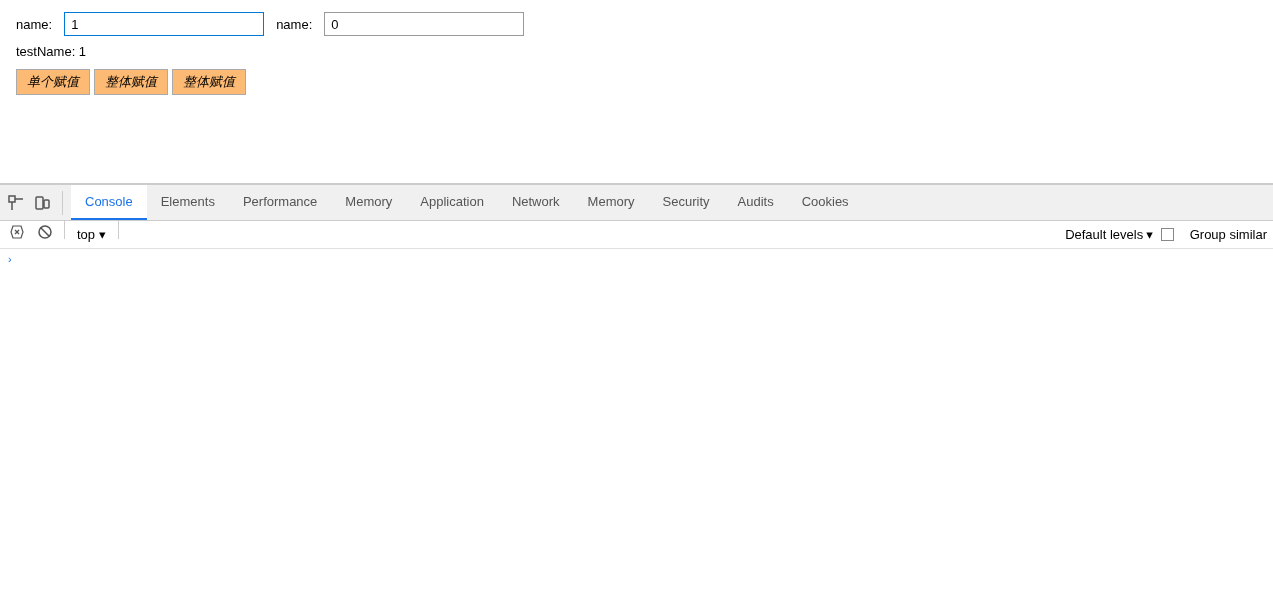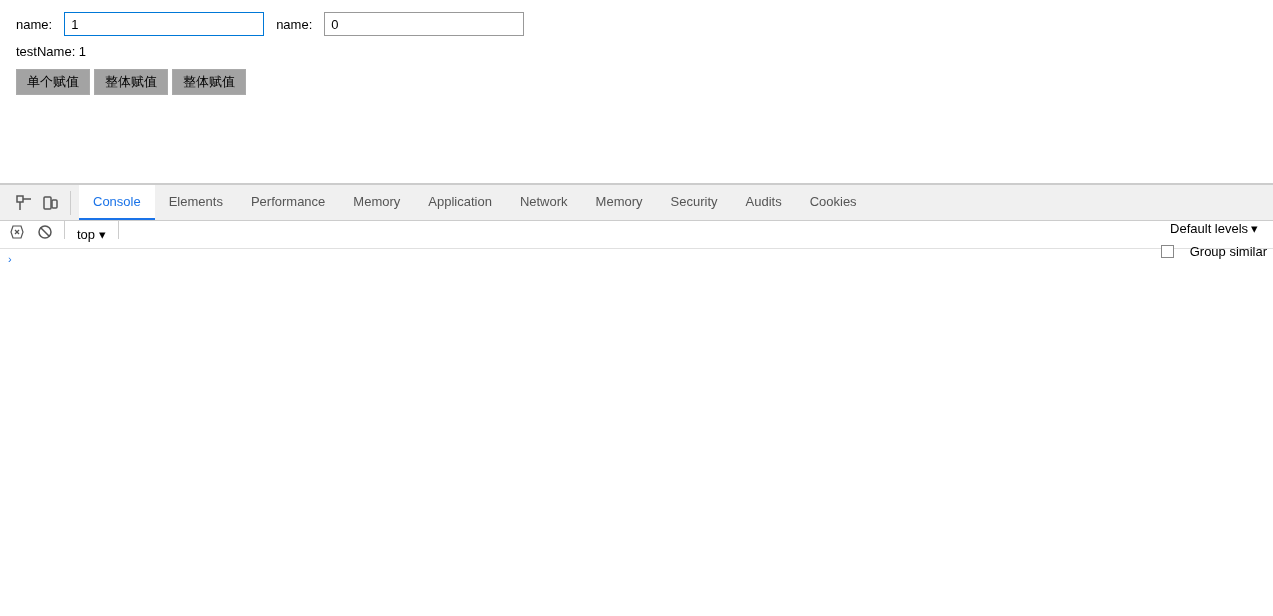--- a/index.html
+++ b/index.html
@@ -51,40 +51,41 @@
 
     .button-row {
       display: flex;
       gap: 4px;
       margin-top: 10px;
     }
 
     .action-btn {
       padding: 3px 10px;
       font-size: 13px;
-      background: #a3a3a3;
+      background: #fdba74;
       border: 1px solid #aaa;
       cursor: pointer;
       color: #000;
+      font-style: italic;
     }
 
     
     .devtools-panel {
       background: #f0f0f0;
       border-top: 1px solid #ccc;
     }
 
     
     .tabs-bar {
       display: flex;
       align-items: center;
       background: #f0f0f0;
       border-bottom: 1px solid #ccc;
       height: 36px;
-      padding-left: 12px;
+      padding-left: 4px;
     }
 
     .tab-icons {
       display: flex;
       align-items: center;
       gap: 2px;
       margin-right: 8px;
       padding-right: 8px;
       border-right: 1px solid #ccc;
     }
@@ -174,21 +175,20 @@
       color: #888;
       padding: 2px 4px;
       background: transparent;
     }
 
     .right-controls {
       display: flex;
       align-items: center;
       gap: 8px;
       margin-left: auto;
-      flex-direction: column;
     }
 
     .default-levels {
       display: flex;
       align-items: center;
       gap: 3px;
       font-size: 13px;
       color: #000;
       cursor: pointer;
     }

